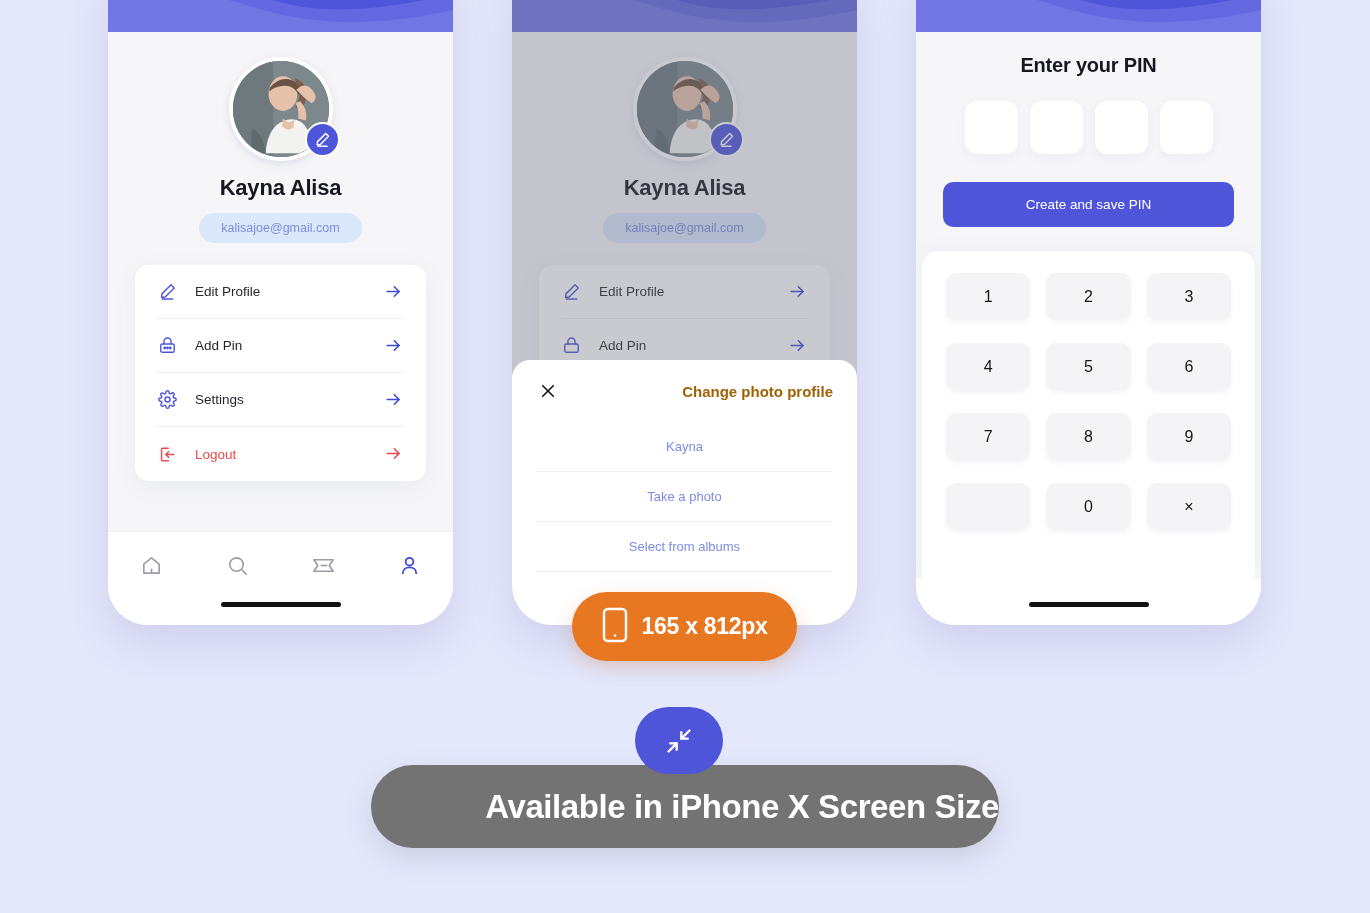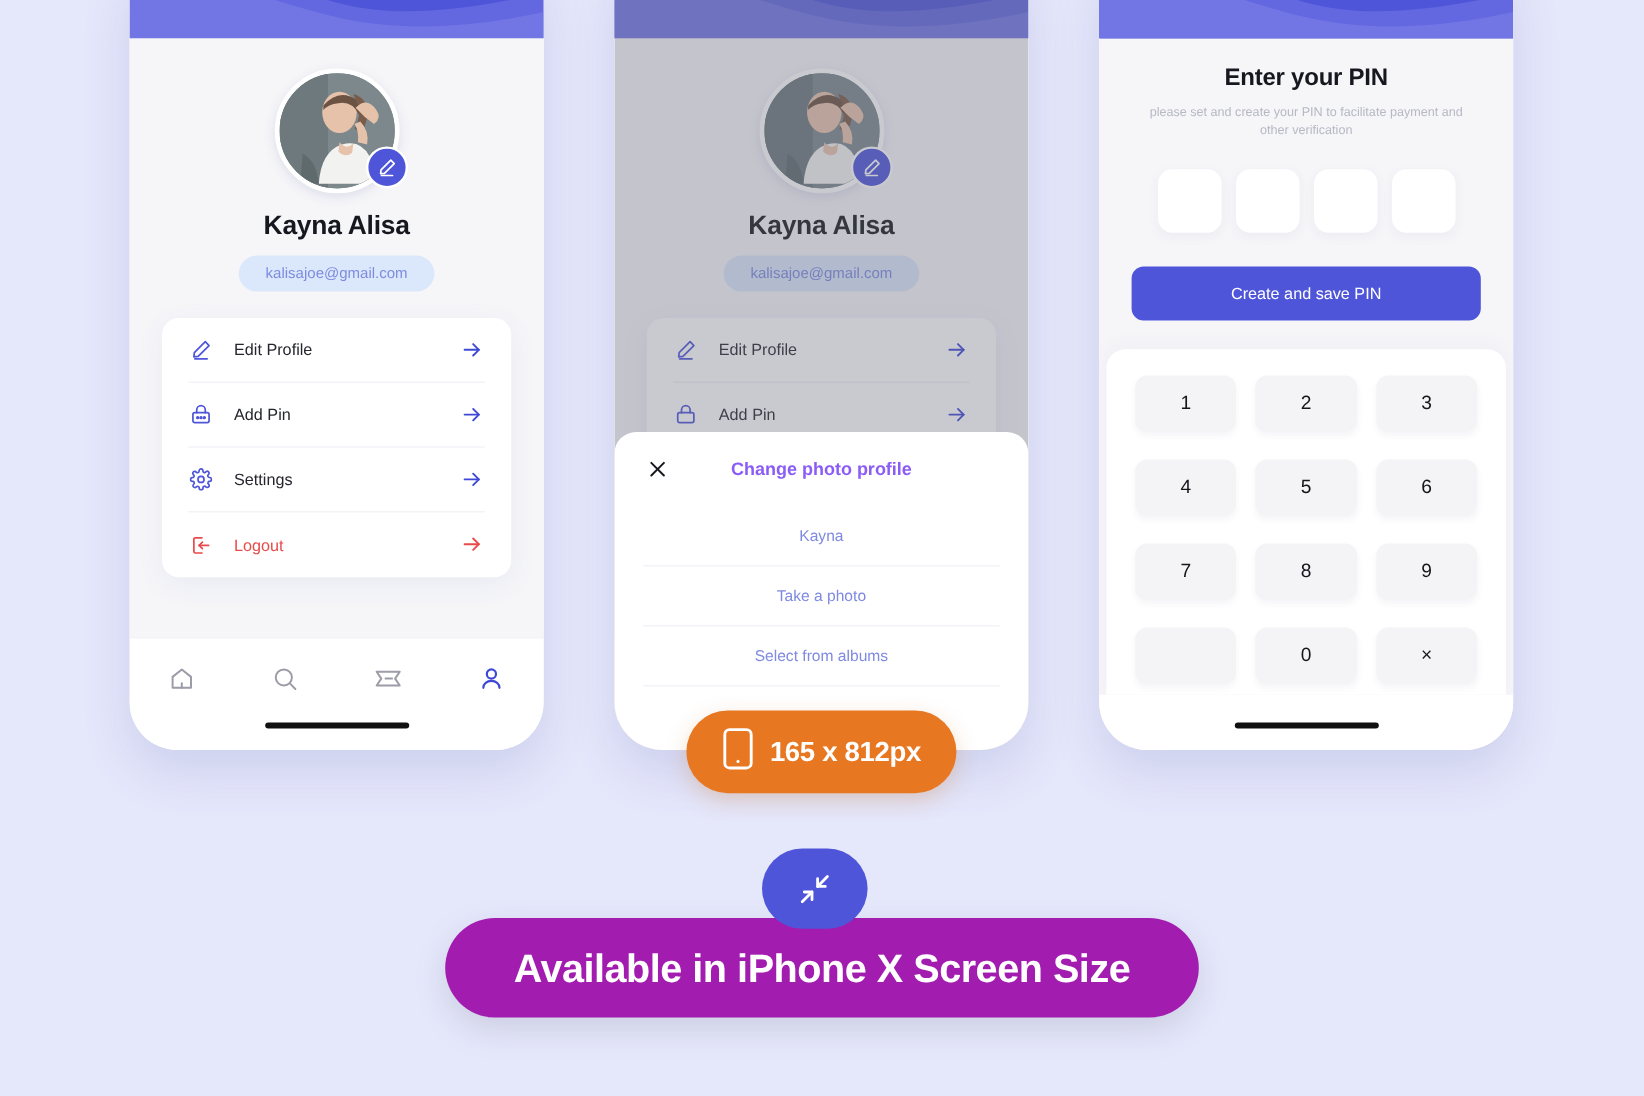--- a/index.html
+++ b/index.html
@@ -182,24 +182,24 @@
     align-items: center;
     position: relative;
   }
   .sheet-close {
     width: 24px; height: 24px;
     display: flex; align-items: center; justify-content: center;
   }
   .sheet-title {
     position: absolute;
     left: 0; right: 0;
-    text-align: center;
+    text-align: right;
     font-size: 15px;
     font-weight: bold;
-    color: #8b5cf6;
+    color: #a16207;
     pointer-events: none;
   }
   .sheet-option {
     height: 50px;
     display: flex;
     align-items: center;
     justify-content: center;
     font-size: 13px;
     color: #7f8ae0;
     border-bottom: 1px solid #f0f1f6;
@@ -330,24 +330,24 @@
     justify-content: center;
     z-index: 22;
   }
   .footer-pill {
     position: absolute;
     left: 371px;
     top: 765px;
     width: 628px;
     height: 83px;
     border-radius: 42px;
-    background: #a21caf;
-    display: flex;
-    align-items: center;
-    justify-content: center;
+    background: #737373;
+    display: flex;
+    align-items: center;
+    justify-content: flex-end;
     z-index: 21;
     box-shadow: 0 10px 26px rgba(120,120,140,0.22);
   }
   .footer-pill-label {
     color: #ffffff;
     font-size: 33px;
     font-weight: bold;
     letter-spacing: -0.4px;
   }
 </style>
@@ -635,21 +635,20 @@
       <svg viewBox="0 0 345 72" preserveAspectRatio="none">
         <rect width="345" height="72" fill="#4f55d9"></rect>
         <path d="M0,6 C60,-8 110,22 165,40 C215,56 275,50 345,34 L345,72 L0,72 Z" fill="#6a6fe2" opacity="0.75"></path>
         <path d="M0,30 C70,14 120,44 180,56 C240,68 300,60 345,50 L345,72 L0,72 Z" fill="#7d82e8" opacity="0.55"></path>
       </svg>
 
     </div>
 
     <div class="pin-body">
       <div class="pin-title">Enter your PIN</div>
-      <div class="pin-sub">please set and create your PIN to facilitate payment and other verification</div>
 
       <div class="pin-boxes">
         <div class="pin-box"></div>
         <div class="pin-box"></div>
         <div class="pin-box"></div>
         <div class="pin-box"></div>
       </div>
 
       <button class="pin-cta">Create and save PIN</button>
 

